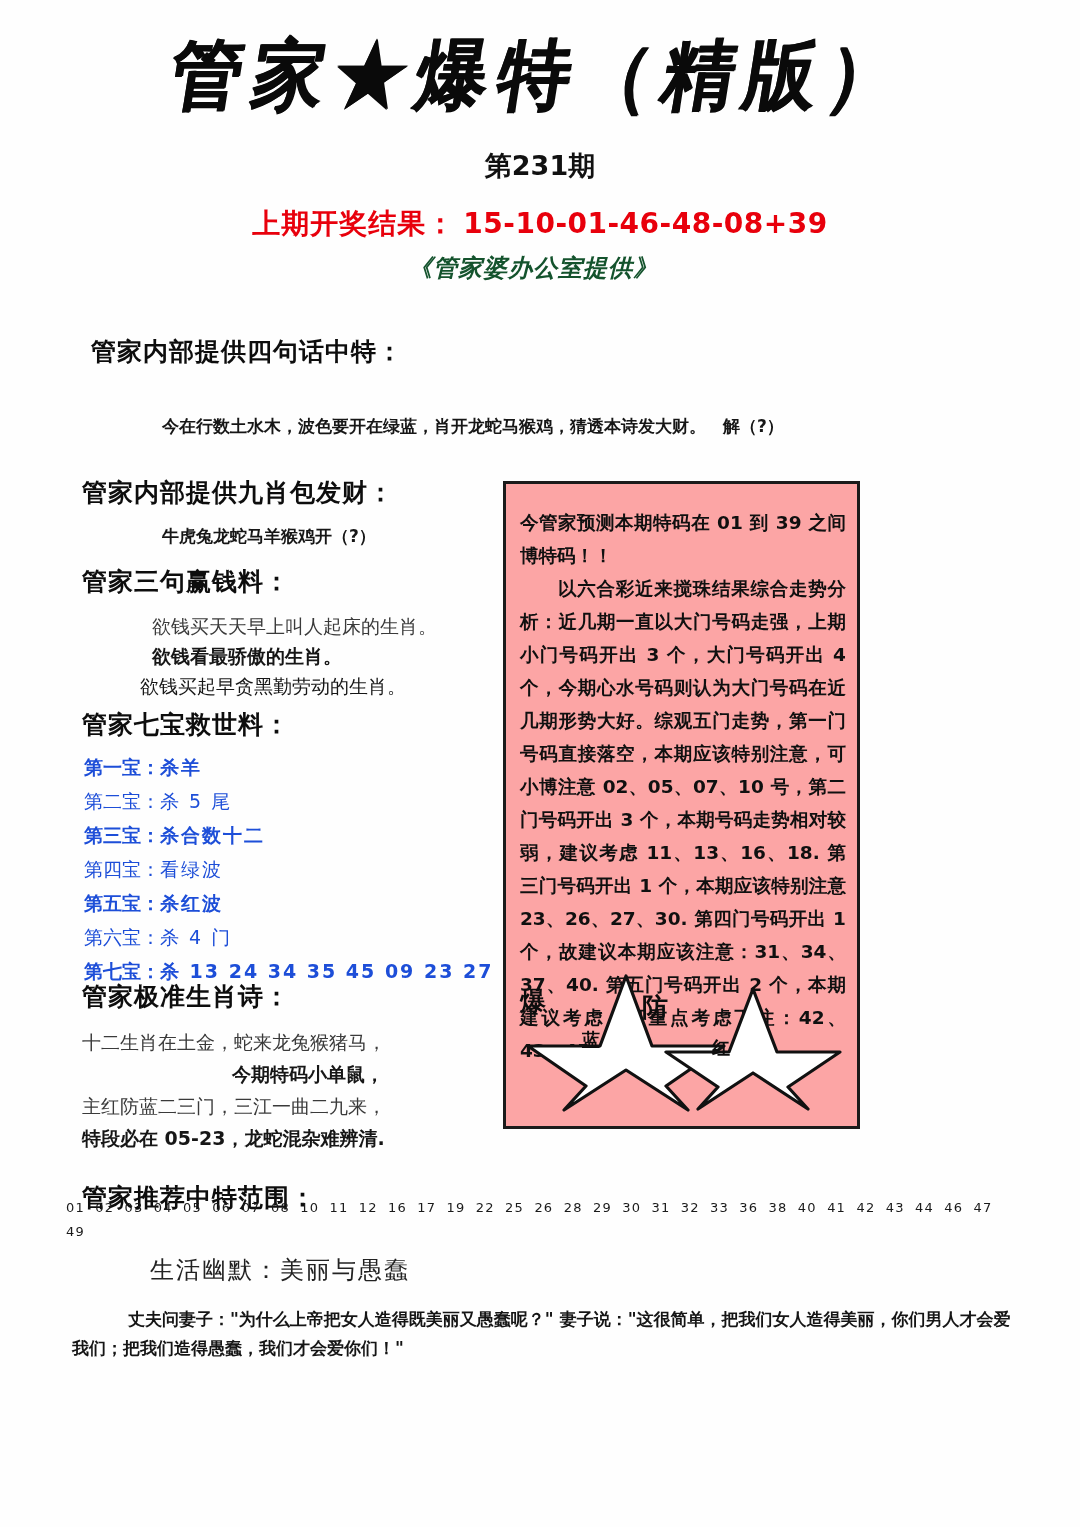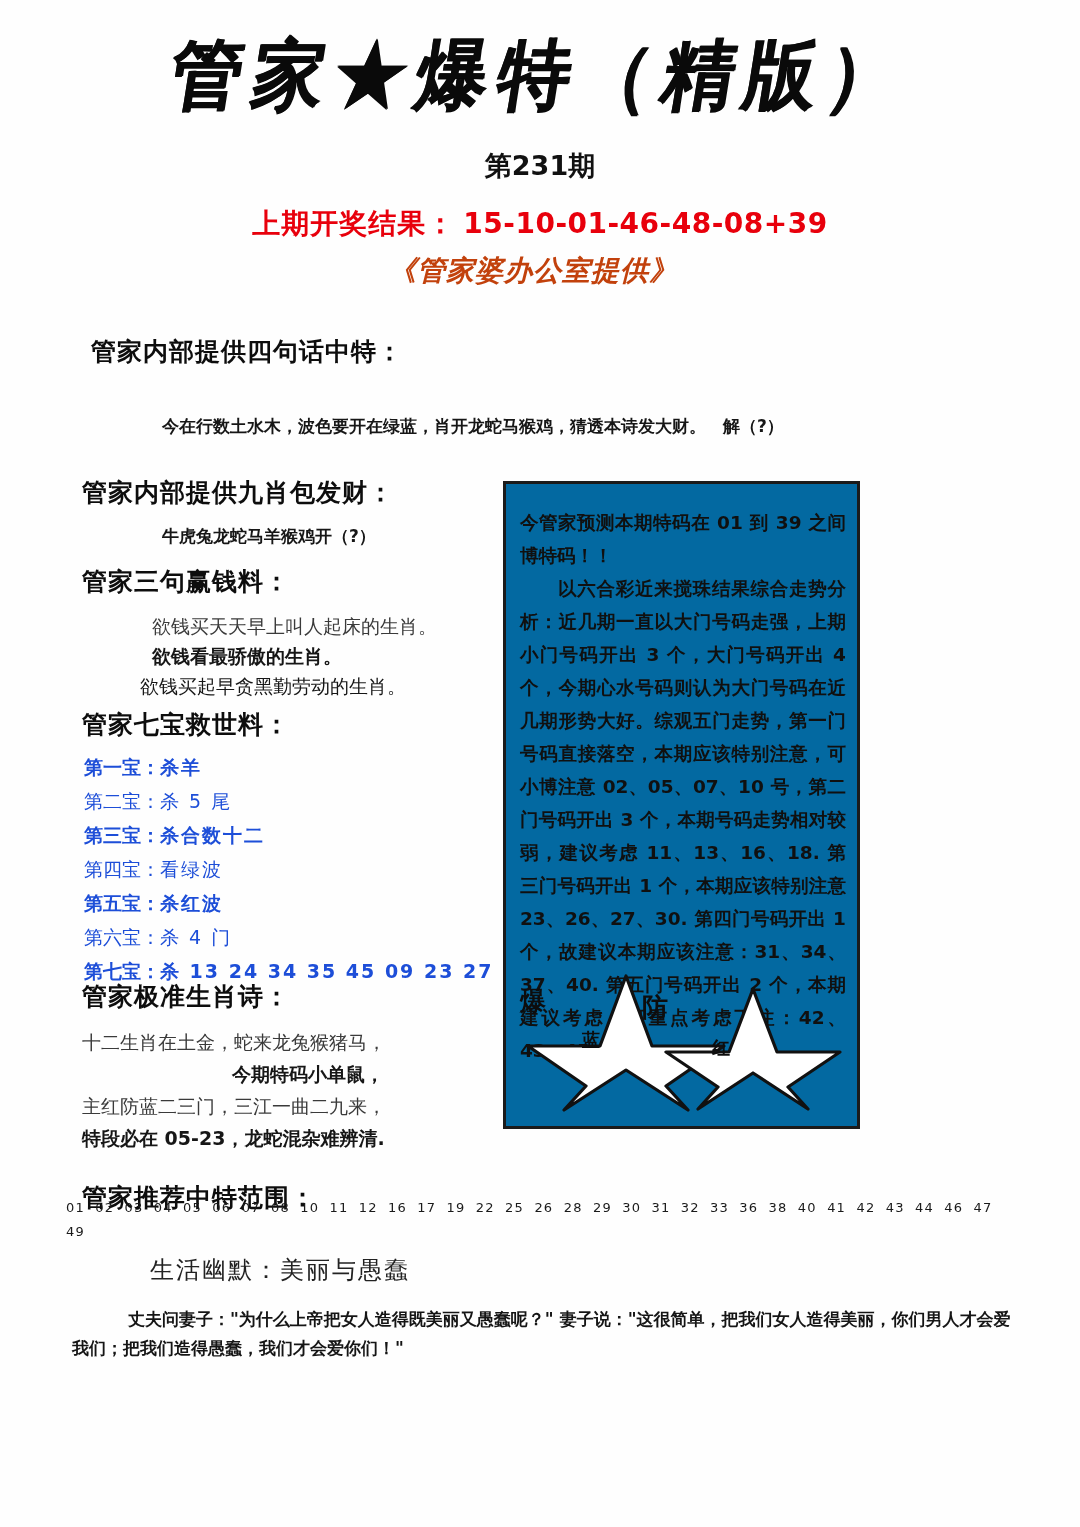--- a/index.html
+++ b/index.html
@@ -71,23 +71,23 @@
     font-weight: 700;
     margin-left: 8px;
   }
 
   .provider-line {
     position: absolute;
     left: 0; top: 252px;
     width: 1066px;
     text-align: center;
     font-family: "DejaVu Serif", "Liberation Serif", serif;
-    font-size: 28px;
-    font-weight: 700;
-    color: #c2410c;
+    font-size: 24px;
+    font-weight: 700;
+    color: #14532d;
     font-style: italic;
     letter-spacing: 1px;
   }
 
   
   .sec-head {
     position: absolute;
     font-family: "DejaVu Serif", "Liberation Serif", serif;
     font-size: 25px;
     font-weight: 700;
@@ -148,21 +148,21 @@
     color: #151515;
     text-indent: 56px;
   }
 
   
   .analysis-box {
     position: absolute;
     left: 503px; top: 481px;
     width: 357px; height: 648px;
     border: 3px solid #1b1b1b;
-    background: #0369a1;
+    background: #fca5a5;
     box-sizing: border-box;
   }
   .analysis-text {
     position: absolute;
     left: 14px; top: 22px;
     width: 326px;
     font-family: "DejaVu Sans", sans-serif;
     font-size: 18.5px;
     line-height: 33px;
     color: #101010;

